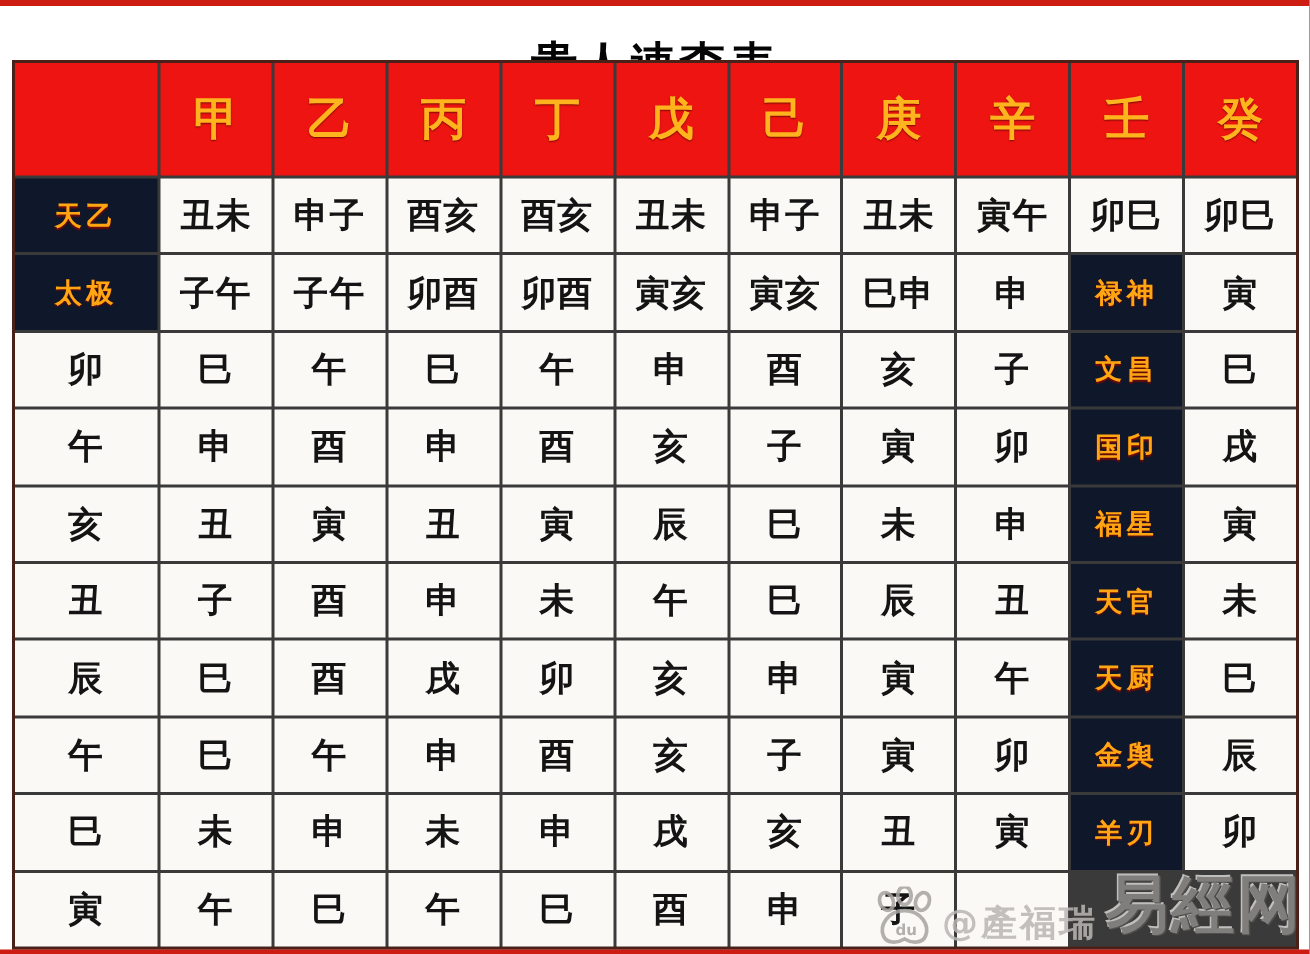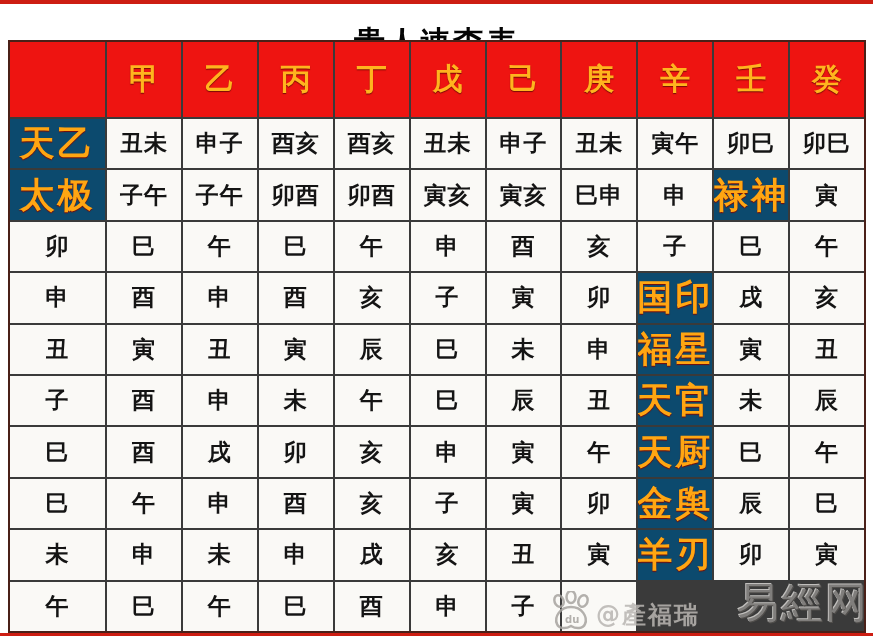--- a/index.html
+++ b/index.html
@@ -25,41 +25,40 @@
   .table-grid>div{
     display:flex;align-items:center;justify-content:center;
     overflow:hidden;white-space:nowrap;
   }
   .corner{background:#ee1411;}
   .head{
     background:#ee1411;color:#ffb41e;font-size:30px;font-weight:700;
     text-shadow:0 1px 1px #7a0a05;
   }
   .rowlabel{
-    background:#0c4a6e;color:#ffa612;font-size:35px;font-weight:700;
+    background:#0f172a;color:#ffa612;font-size:18px;font-weight:700;
     letter-spacing:3px;text-shadow:0 1px 1px #7a0a05;
   }
   .cell{
     background:#faf9f6;color:#141414;font-size:23px;font-weight:600;
     letter-spacing:1px;
   }
   .cell.span2{grid-column:span 2;}
   .watermark{
     position:absolute;right:4px;bottom:5px;height:46px;
     display:flex;align-items:flex-end;pointer-events:none;opacity:.85;
   }
   .wm-paw{width:44px;height:40px;flex:0 0 auto;margin-right:2px;}
   .wm-prefix{
     font-size:24px;color:#b9b6b2;font-weight:700;letter-spacing:2px;
     margin-right:5px;
   }
   .wm-main{
-    font-size:42px;color:#8d8b88;font-weight:400;letter-spacing:2px;
+    font-size:42px;color:#8d8b88;font-weight:700;letter-spacing:2px;
     text-shadow:1px 1px 0 #55524f, -1px -1px 0 #d8d6d3;
-    margin-left:32px;
   }
 </style>
 </head>
 <body>
 
 <div class="top-line"></div>
 
 <h1 class="page-title">贵人速查表</h1>
 
 <div class="table-grid">
@@ -99,20 +98,21 @@
     <div class="cell">寅</div>
     <div class="cell">卯</div>
     <div class="cell">巳</div>
     <div class="cell">午</div>
     <div class="cell">巳</div>
     <div class="cell">午</div>
     <div class="cell">申</div>
     <div class="cell">酉</div>
     <div class="cell">亥</div>
     <div class="cell">子</div>
+    <div class="rowlabel">文昌</div>
     <div class="cell">巳</div>
     <div class="cell">午</div>
     <div class="cell">申</div>
     <div class="cell">酉</div>
     <div class="cell">申</div>
     <div class="cell">酉</div>
     <div class="cell">亥</div>
     <div class="cell">子</div>
     <div class="cell">寅</div>
     <div class="cell">卯</div>

